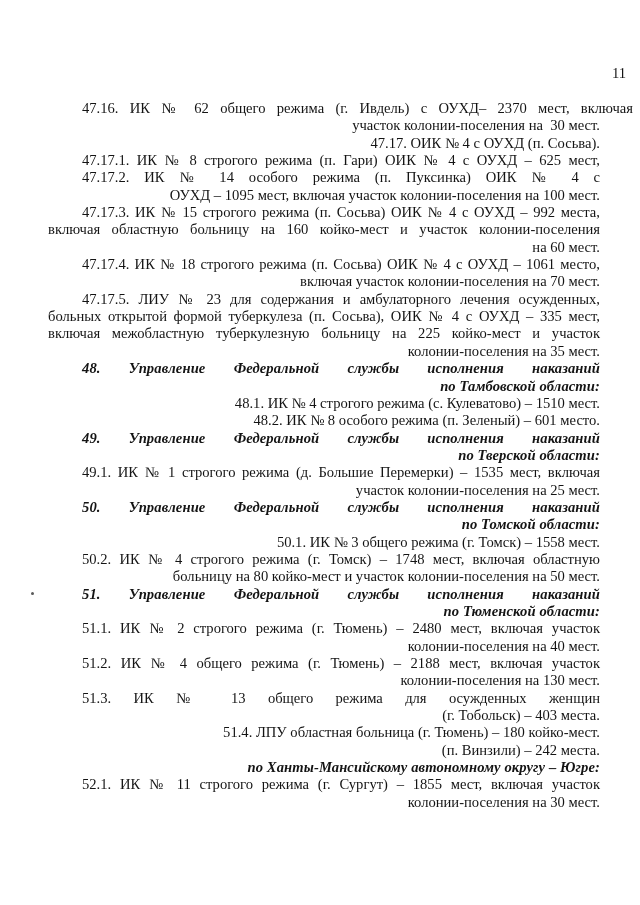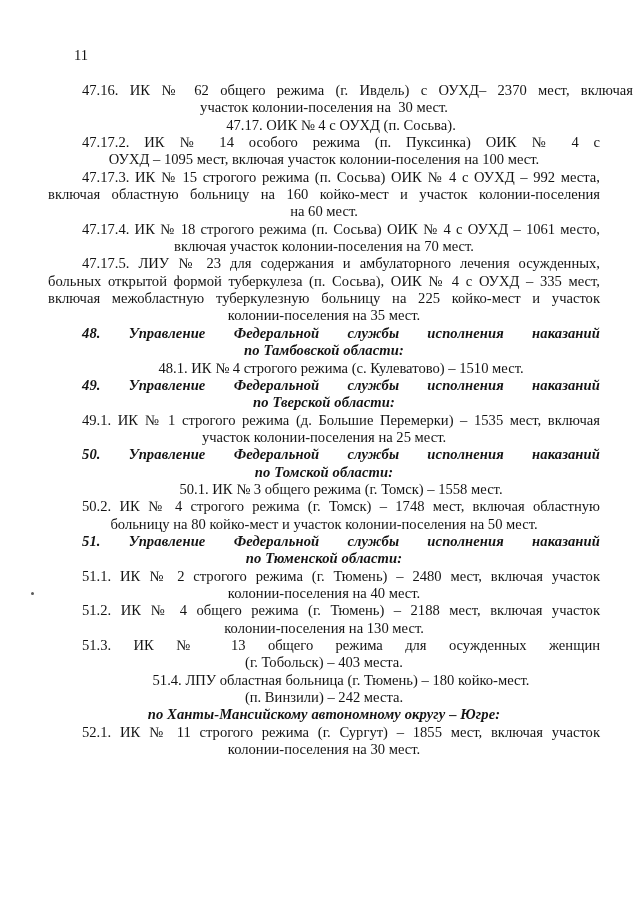--- a/index.html
+++ b/index.html
@@ -16,33 +16,33 @@
     font-family: "Liberation Serif", "DejaVu Serif", serif;
     color: #141414;
   }
   .content {
     position: absolute;
     left: 48px;
     top: 0;
     width: 552px;
   }
   .pagenum {
-    margin-top: 47px;
+    margin-top: 65px;
     margin-bottom: 18px;
     height: 17px;
     line-height: 17px;
     font-size: 14.6px;
-    text-align: left;
+    text-align: right;
     transform: translateX(26px);
   }
   .line {
     font-size: 14.6px;
     line-height: 17.35px;
     height: 17.35px;
-    text-align: center;
+    text-align: right;
     overflow: visible;
     white-space: nowrap;
   }
   .line.fill {
     white-space: normal;
     text-align: justify;
     text-align-last: justify;
   }
   .line.indent  { text-indent: 34px; }
   .line.bold    { font-weight: bold; letter-spacing: 0.1px; font-style: italic; }
@@ -60,34 +60,36 @@
 </head>
 <body>
 
 <div class="page">
   <div class="content">
     <div class="pagenum">11</div>
     <div>
         <div class="line indent fill overhang">47.16. ИК № 62 общего режима (г. Ивдель) с ОУХД– 2370 мест, включая</div>
         <div class="line">участок колонии-поселения на&nbsp; 30 мест.</div>
         <div class="line indent">47.17. ОИК № 4 с ОУХД (п. Сосьва).</div>
+        <div class="line indent fill">47.17.1. ИК № 8 строгого режима (п. Гари) ОИК № 4 с ОУХД – 625 мест,</div>
         <div class="line indent fill">47.17.2. ИК № 14 особого режима (п. Пуксинка) ОИК № 4 с</div>
         <div class="line">ОУХД – 1095 мест, включая участок колонии-поселения на 100 мест.</div>
         <div class="line indent fill">47.17.3. ИК № 15 строгого режима (п. Сосьва) ОИК № 4 с ОУХД – 992 места,</div>
         <div class="line fill">включая областную больницу на 160 койко-мест и участок колонии-поселения</div>
         <div class="line">на 60 мест.</div>
         <div class="line indent fill">47.17.4. ИК № 18 строгого режима (п. Сосьва) ОИК № 4 с ОУХД – 1061 место,</div>
         <div class="line">включая участок колонии-поселения на 70 мест.</div>
         <div class="line indent fill">47.17.5. ЛИУ № 23 для содержания и амбулаторного лечения осужденных,</div>
         <div class="line fill">больных открытой формой туберкулеза (п. Сосьва), ОИК № 4 с ОУХД – 335 мест,</div>
         <div class="line fill">включая межобластную туберкулезную больницу на 225 койко-мест и участок</div>
         <div class="line">колонии-поселения на 35 мест.</div>
         <div class="line indent fill bold">48. Управление Федеральной службы исполнения наказаний</div>
         <div class="line bold">по Тамбовской области:</div>
         <div class="line indent">48.1. ИК № 4 строгого режима (с. Кулеватово) – 1510 мест.</div>
+        <div class="line indent">48.2. ИК № 8 особого режима (п. Зеленый) – 601 место.</div>
         <div class="line indent fill bold">49. Управление Федеральной службы исполнения наказаний</div>
         <div class="line bold">по Тверской области:</div>
         <div class="line indent fill">49.1. ИК № 1 строгого режима (д. Большие Перемерки) – 1535 мест, включая</div>
         <div class="line">участок колонии-поселения на 25 мест.</div>
         <div class="line indent fill bold">50. Управление Федеральной службы исполнения наказаний</div>
         <div class="line bold">по Томской области:</div>
         <div class="line indent">50.1. ИК № 3 общего режима (г. Томск) – 1558 мест.</div>
         <div class="line indent fill">50.2. ИК № 4 строгого режима (г. Томск) – 1748 мест, включая областную</div>
         <div class="line">больницу на 80 койко-мест и участок колонии-поселения на 50 мест.</div>
         <div class="line indent fill bold">51. Управление Федеральной службы исполнения наказаний</div>

